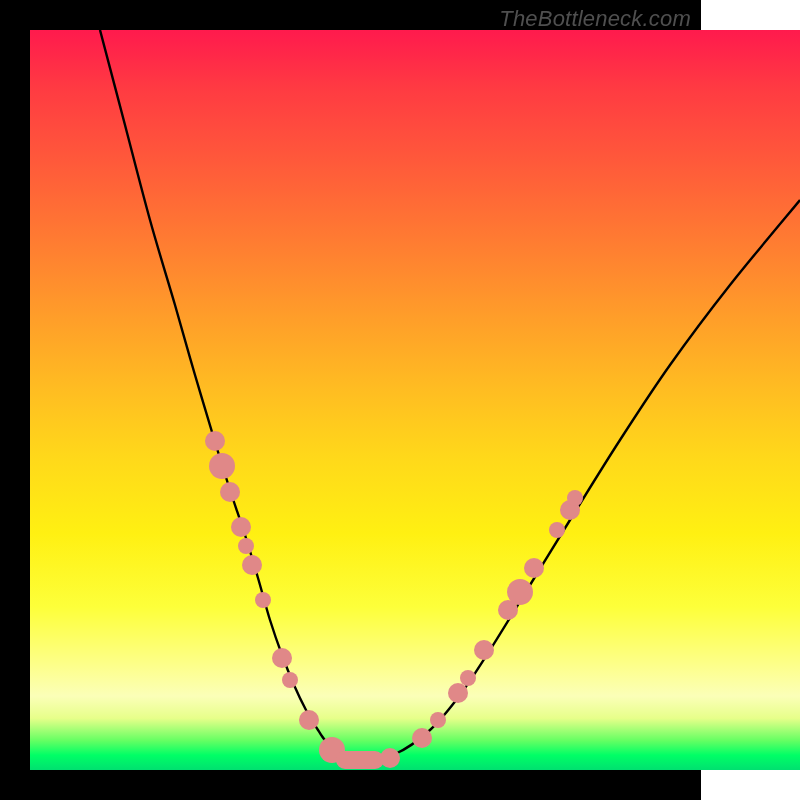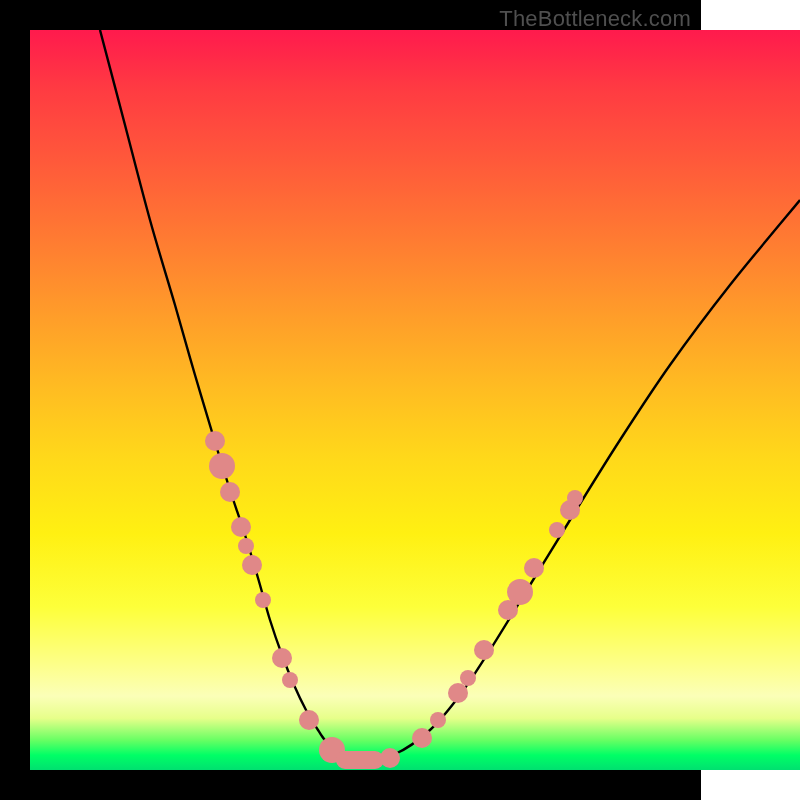--- a/index.html
+++ b/index.html
@@ -2,20 +2,21 @@
 <html><head>
 <meta charset="utf-8">
 <style>
   * { margin: 0; padding: 0; box-sizing: border-box; }
   html, body { width: 800px; height: 800px; overflow: hidden; }
   .frame {
     width: 701px;
     height: 800px;
     background: #000;
     position: relative;
+    font-style: italic;
   }
   .watermark {
     position: absolute;
     top: 6px;
     right: 10px;
     font-family: Arial, Helvetica, sans-serif;
     font-size: 22px;
     color: #4f4f4f;
     letter-spacing: 0.2px;
     z-index: 4;

